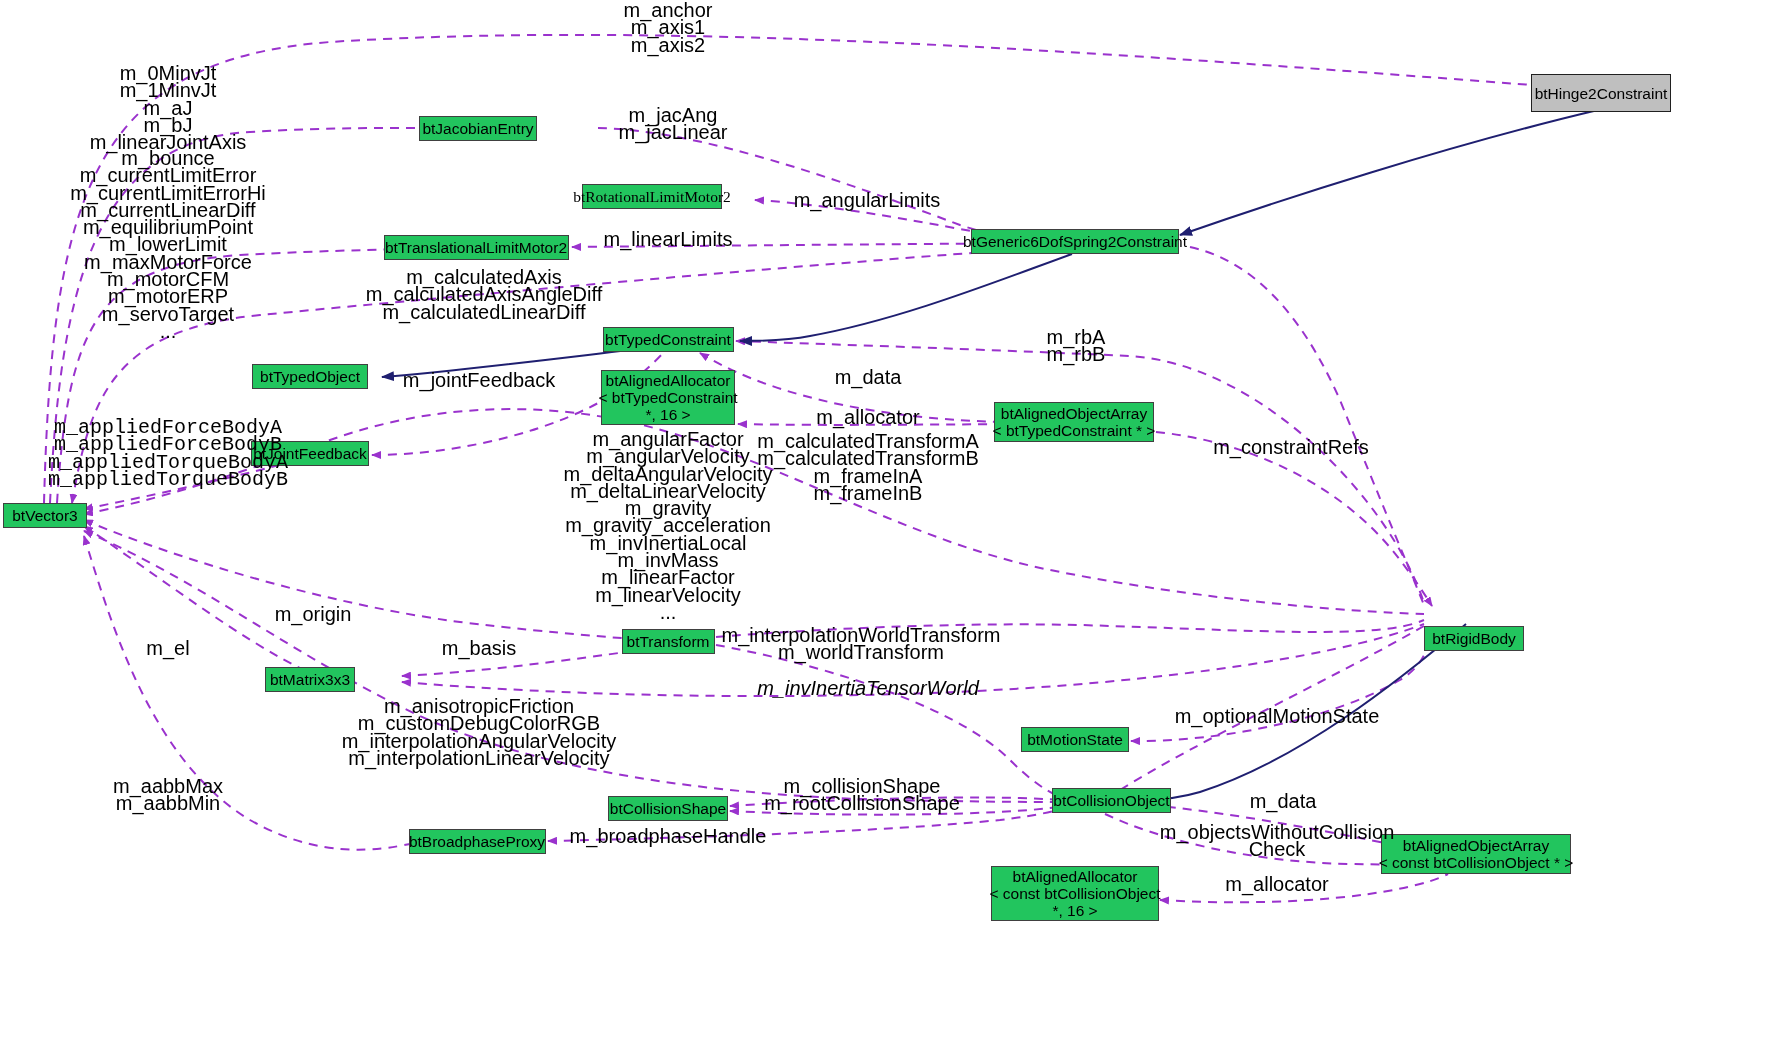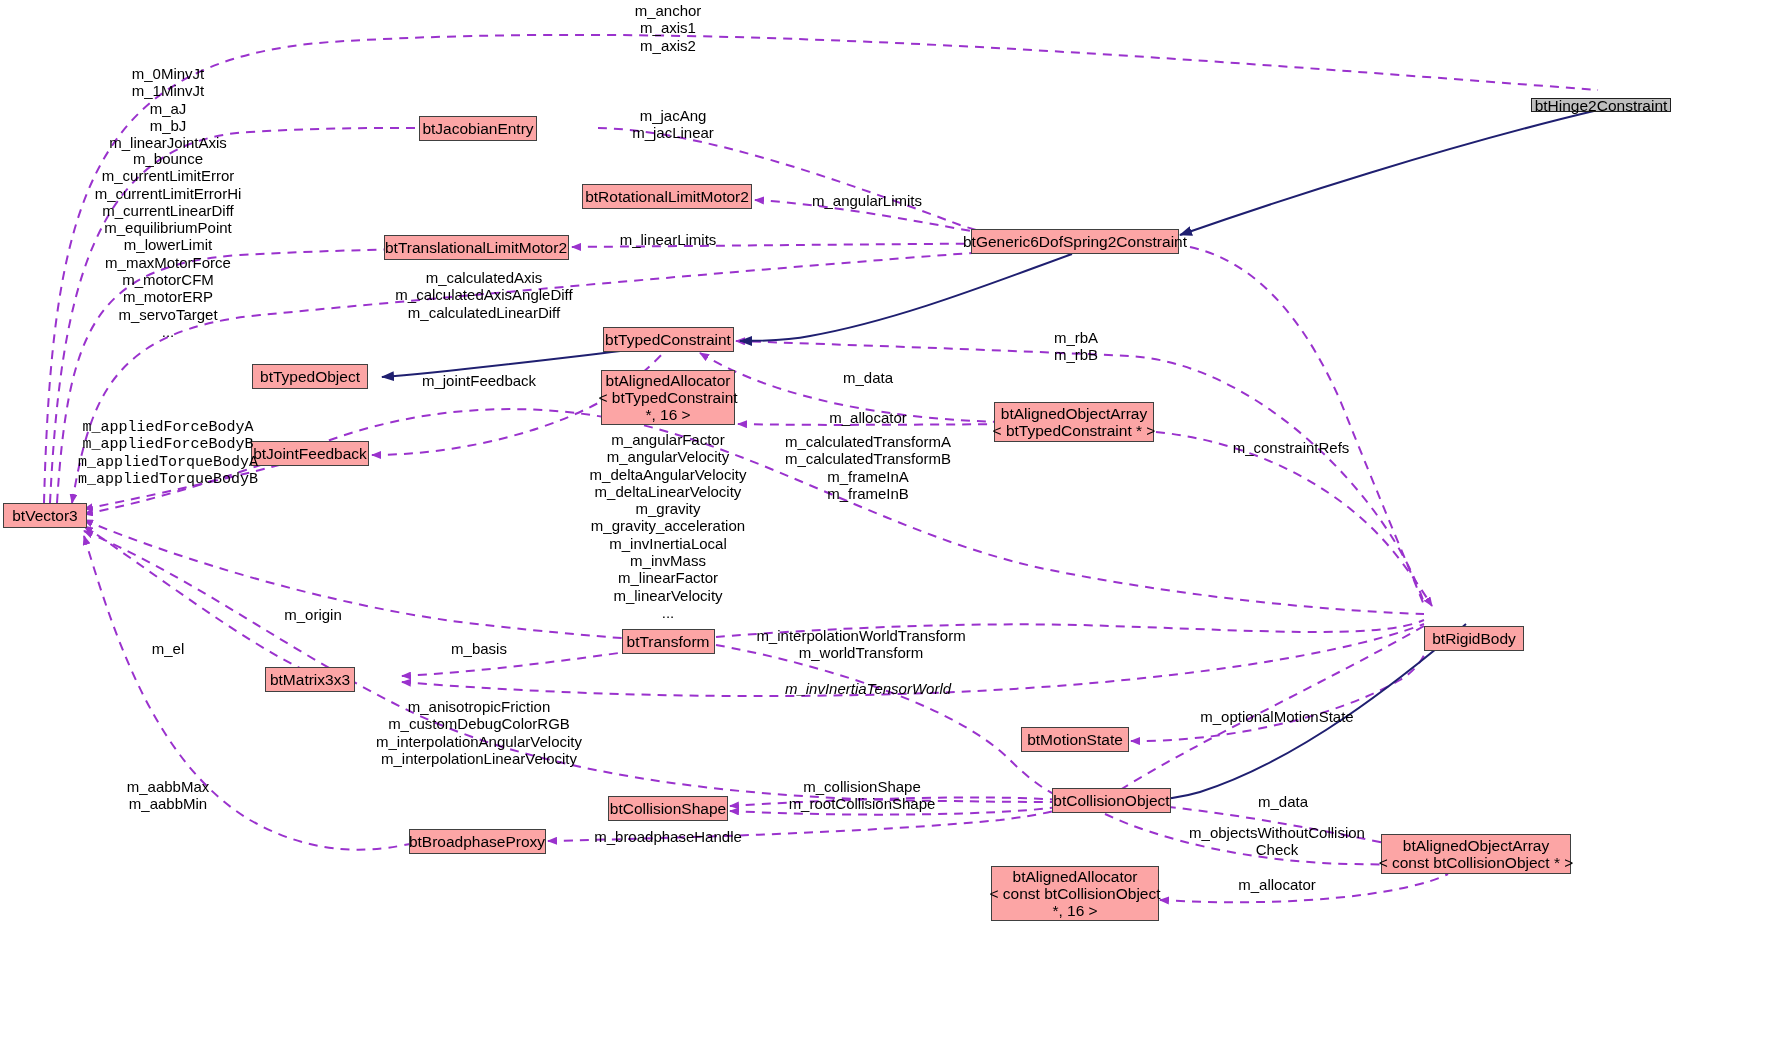--- a/index.html
+++ b/index.html
@@ -20,39 +20,39 @@
     left: 0;
     top: 0;
     width: 1787px;
     height: 1052px;
     pointer-events: none;
   }
   .node {
     position: absolute;
     box-sizing: border-box;
     border: 1px solid #404040;
-    background: #fca5a5;
+    background: #22c55e;
     color: #000000;
     font-size: 15.5px;
     line-height: 17px;
     text-align: center;
     padding: 3px 7px;
     white-space: pre;
     display: flex;
     align-items: center;
     justify-content: center;
   }
   .node.highlight {
     background: #bfbfbf;
     border: 1.5px solid #202020;
   }
   .edge-label {
     position: absolute;
     color: #000000;
-    font-size: 15px;
+    font-size: 20px;
     line-height: 17.3px;
     text-align: center;
     white-space: pre;
     transform: translateX(-50%);
   }
 </style>
 </head>
 <body>
 
 <div id="canvas">
@@ -141,23 +141,23 @@
 
       <path d="M1072,254 C1000,280 900,320 810,336 C790,340 760,341 740,341" marker-end="url(#ah-i)"></path>
 
       <path d="M664,346 C560,358 450,372 382,377" marker-end="url(#ah-i)"></path>
 
       <path d="M1466,624 C1400,680 1300,760 1200,792 C1180,798 1160,800 1140,801" marker-end="url(#ah-i)"></path>
     </g>
   </svg>
 
   <div id="nodes">
-      <div class="node highlight" style="left: 1531px; top: 98px; width: 140px; height: 14px;">btHinge2Constraint</div>
+      <div class="node highlight" style="left: 1531px; top: 74px; width: 140px; height: 38px;">btHinge2Constraint</div>
       <div class="node" style="left: 419px; top: 115.5px; width: 118px; height: 25px;">btJacobianEntry</div>
-      <div class="node" style="left: 582px; top: 183.5px; width: 170px; height: 25px;">btRotationalLimitMotor2</div>
+      <div class="node" style="left: 582px; top: 183.5px; width: 140px; height: 25px; font-family: Liberation Serif, serif;">btRotationalLimitMotor2</div>
       <div class="node" style="left: 383.5px; top: 234.5px; width: 185px; height: 25px;">btTranslationalLimitMotor2</div>
       <div class="node" style="left: 971px; top: 228.5px; width: 208px; height: 25px;">btGeneric6DofSpring2Constraint</div>
       <div class="node" style="left: 602.5px; top: 326.5px; width: 131px; height: 25px;">btTypedConstraint</div>
       <div class="node" style="left: 252px; top: 363.5px; width: 116px; height: 25px;">btTypedObject</div>
       <div class="node" style="left: 601px; top: 369.5px; width: 134px; height: 55px;">btAlignedAllocator
 &lt; btTypedConstraint
 *, 16 &gt;</div>
       <div class="node" style="left: 994px; top: 402px; width: 160px; height: 40px;">btAlignedObjectArray
 &lt; btTypedConstraint * &gt;</div>
       <div class="node" style="left: 251px; top: 440.5px; width: 118px; height: 25px;">btJointFeedback</div>

